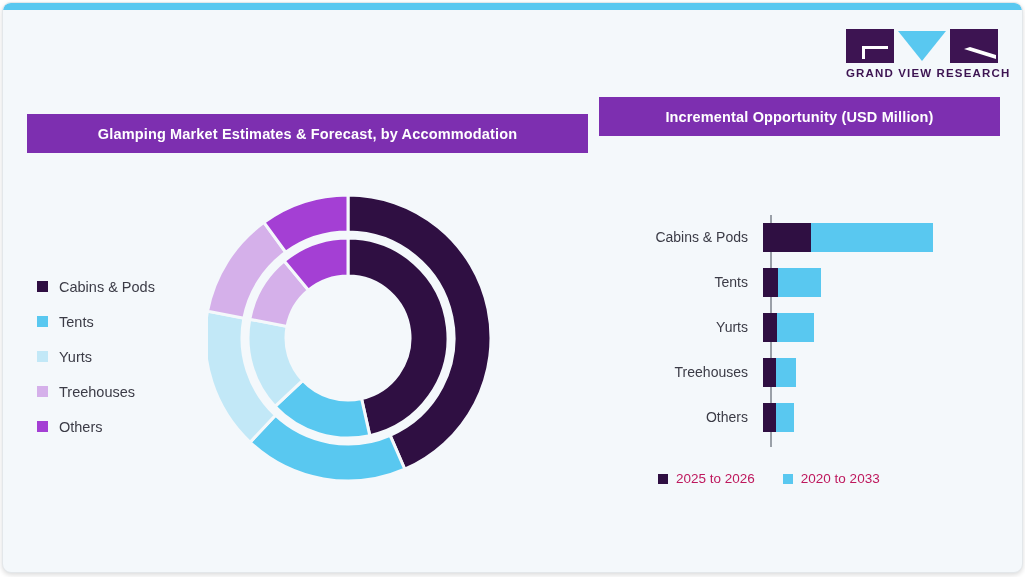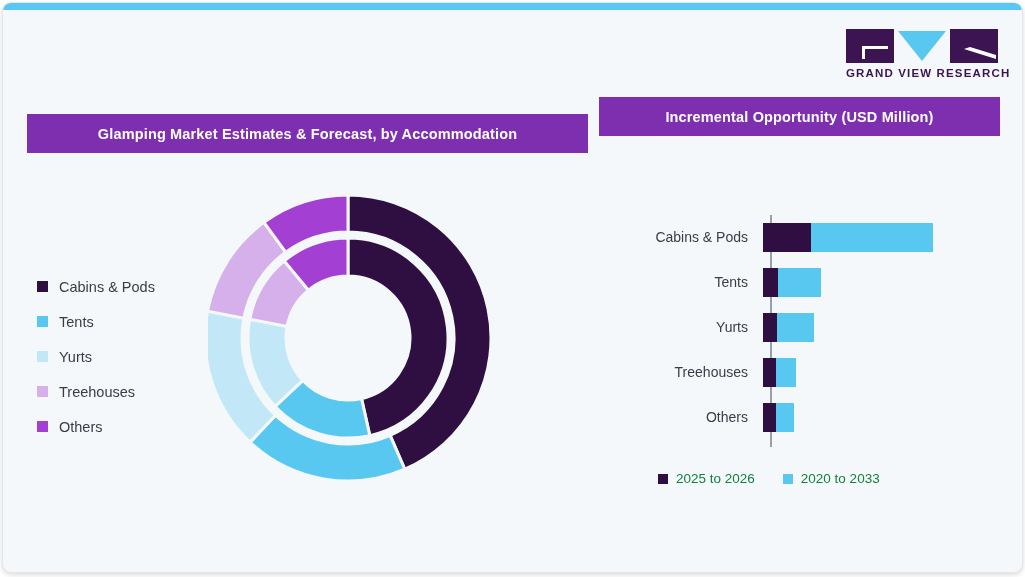--- a/index.html
+++ b/index.html
@@ -131,21 +131,21 @@
     display: flex;
     align-items: center;
     gap: 28px;
   }
   .bl-item { display: flex; align-items: center; }
   .bl-swatch {
     width: 10px; height: 10px;
     flex: 0 0 10px;
     margin-right: 8px;
   }
-  .bl-label { font-size: 13.5px; color: #15803d; white-space: nowrap; }
+  .bl-label { font-size: 13.5px; color: #be185d; white-space: nowrap; }
 </style>
 </head>
 <body>
 
 <div id="card">
 
   <div id="top-accent"></div>
 
   <div id="logo">
     <svg id="logo-mark" viewBox="0 0 152 34">

